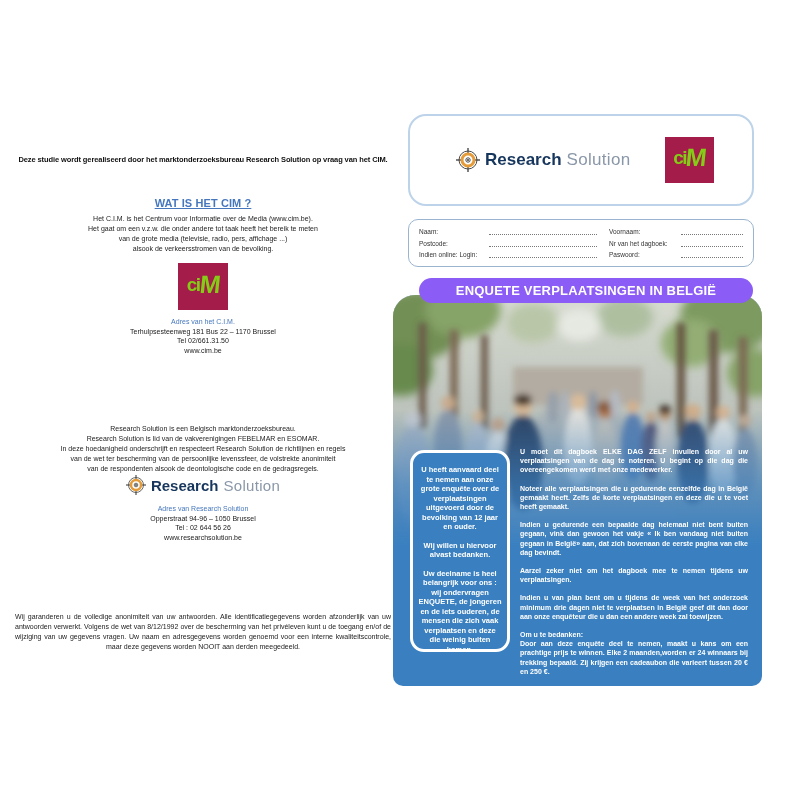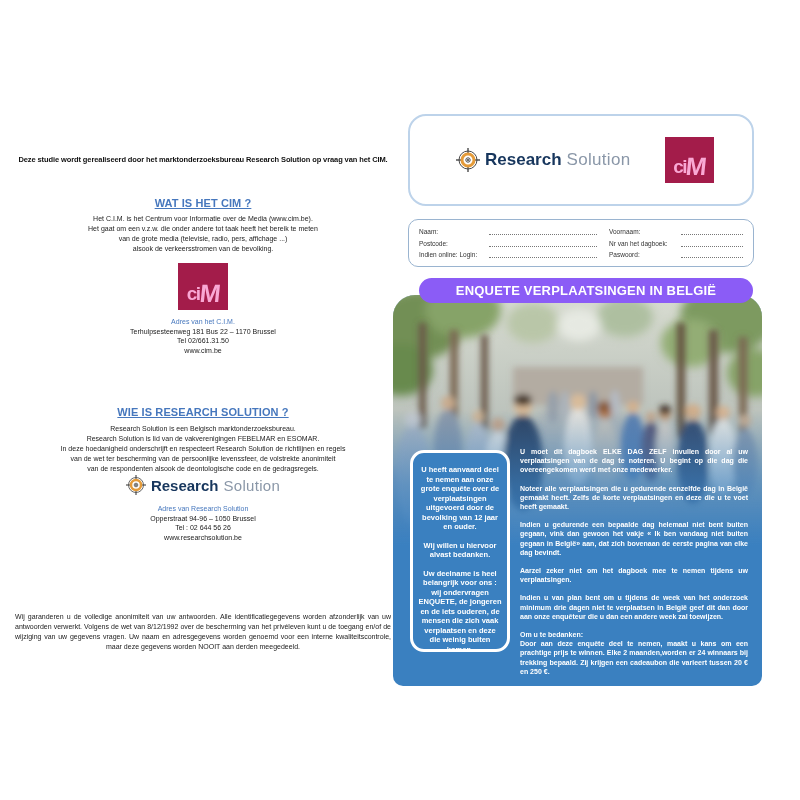--- a/index.html
+++ b/index.html
@@ -11,21 +11,21 @@
   .intro-line{left:15px;top:155px;width:376px;text-align:center;font-size:7.5px;font-weight:bold;letter-spacing:-0.1px;color:#111;}
   .sec-heading{left:15px;width:376px;text-align:center;color:#4677bd;font-weight:bold;font-size:11px;text-decoration:underline;letter-spacing:0.1px;}
   .h-cim{top:197px;}
   .h-rs{top:406px;}
   .small-center{left:15px;width:376px;text-align:center;font-size:7px;line-height:10px;color:#222;}
   .p-cim{top:214px;}
   .p-rs{top:424px;}
   .logo-row{left:15px;width:376px;display:flex;justify-content:center;}
   .cim-logo-wrap{top:263px;}
   .rs-logo-wrap{top:475px;}
-  .cim-logo{width:50px;height:47px;background:#a31c4a;color:#f9a8d4;display:flex;align-items:flex-end;justify-content:center;padding-bottom:9px;box-sizing:border-box;}
+  .cim-logo{width:50px;height:47px;background:#a31c4a;color:#84cc16;display:flex;align-items:flex-end;justify-content:center;padding-bottom:18px;box-sizing:border-box;}
   .cim-logo .ci{font-size:19px;font-weight:bold;letter-spacing:-1.5px;line-height:14px;}
   .cim-logo .m{font-size:25px;font-weight:bold;letter-spacing:-1px;line-height:16px;transform:skewX(-6deg);}
   .cim-logo-sm{width:49px;height:46px;}
   .rs-logo{display:flex;align-items:center;gap:5px;}
   .rs-logo .rword{color:#17365d;font-weight:bold;}
   .rs-logo .sword{color:#8a97a8;font-weight:400;letter-spacing:0.3px;}
   .rs-left .rword,.rs-left .sword{font-size:15px;}
   .rs-card .rword,.rs-card .sword{font-size:17px;}
   .addr{left:15px;width:376px;text-align:center;font-size:7px;line-height:9.6px;color:#222;}
   .addr .lbl{color:#4677bd;}
@@ -74,21 +74,20 @@
     </div>
   </div>
 
   <div class="abs addr addr-cim">
     <div class="lbl">Adres van het C.I.M.</div>
     <div>Terhulpsesteenweg 181 Bus 22 – 1170 Brussel</div>
     <div>Tel  02/661.31.50</div>
     <div>www.cim.be</div>
   </div>
 
-  <div class="abs sec-heading h-rs">WIE IS RESEARCH SOLUTION ?</div>
   <div class="abs small-center p-rs">
     <div>Research Solution is een Belgisch marktonderzoeksbureau.</div>
     <div>Research Solution is lid van de vakverenigingen  FEBELMAR en ESOMAR.</div>
     <div>In deze hoedanigheid onderschrijft en respecteert Research Solution de richtlijnen en regels</div>
     <div>van de wet ter bescherming van de persoonlijke levenssfeer, de volstrekte anonimiteit</div>
     <div>van de respondenten alsook de deontologische code en de gedragsregels.</div>
   </div>
 
   <div class="abs logo-row rs-logo-wrap">
     <div class="rs-logo rs-left">

